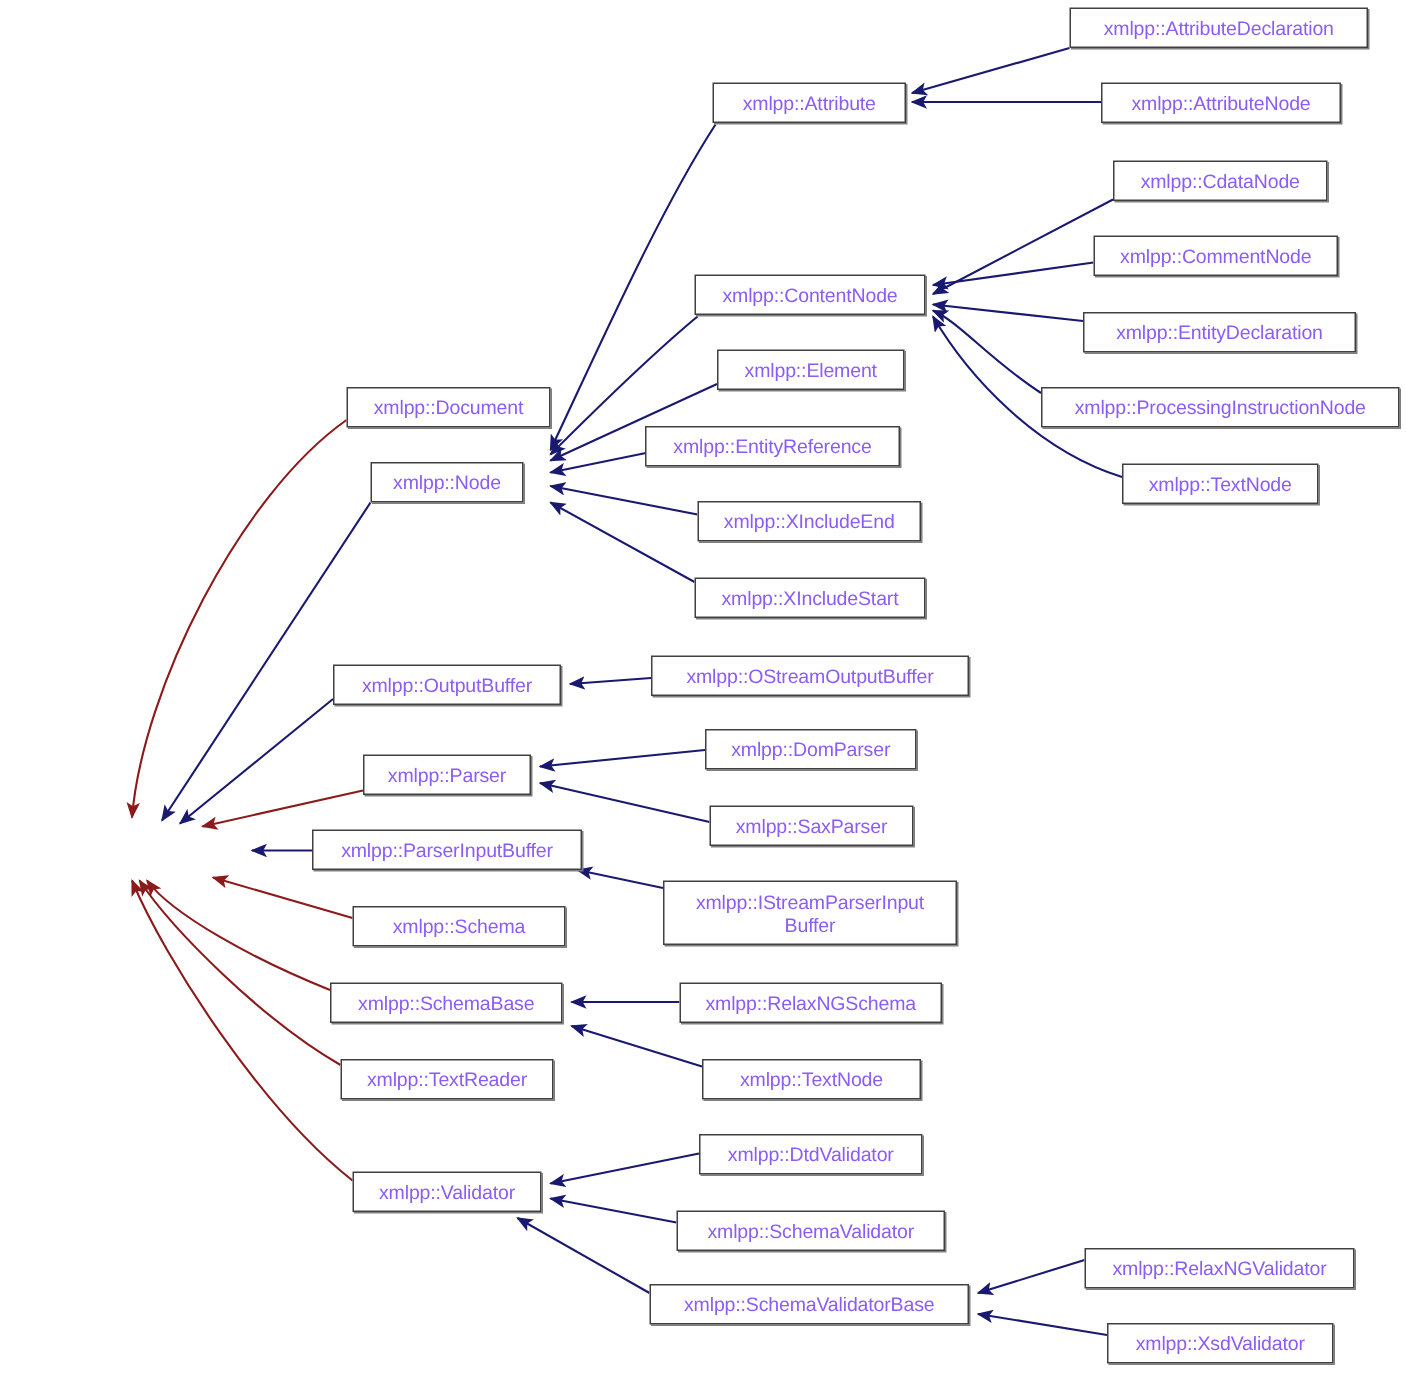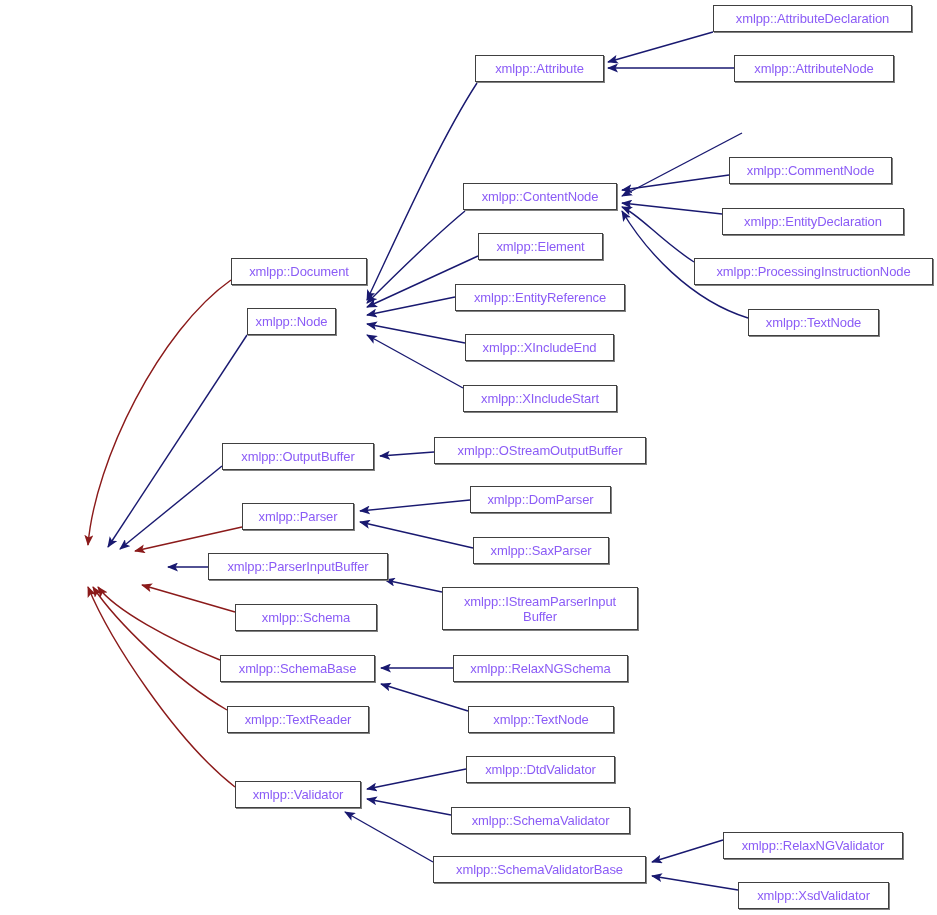--- a/index.html
+++ b/index.html
@@ -86,28 +86,29 @@
         <path d="M 451,815 L 367,799" fill="none" stroke-width="1.4" stroke="#191970" marker-end="url(#arrow-public)"></path>
         <path d="M 433,862 L 345,812" fill="none" stroke-width="1.4" stroke="#191970" marker-end="url(#arrow-public)"></path>
         <path d="M 235,787 C 175,740 110,640 88,587" fill="none" stroke-width="1.4" stroke="#8b1a1a" marker-end="url(#arrow-nonpublic)"></path>
         <path d="M 723,840 L 652,862" fill="none" stroke-width="1.4" stroke="#191970" marker-end="url(#arrow-public)"></path>
         <path d="M 738,890 L 652,876" fill="none" stroke-width="1.4" stroke="#191970" marker-end="url(#arrow-public)"></path>
       </g>
   </svg>
 <div class="node" style="left: 713px; top: 5px; width: 199px; height: 27px;">xmlpp::AttributeDeclaration</div>
     <div class="node" style="left: 475px; top: 55px; width: 129px; height: 27px;">xmlpp::Attribute</div>
     <div class="node" style="left: 734px; top: 55px; width: 160px; height: 27px;">xmlpp::AttributeNode</div>
+    <div class="node" style="left: 742px; top: 107px; width: 143px; height: 27px;">xmlpp::CdataNode</div>
     <div class="node" style="left: 729px; top: 157px; width: 163px; height: 27px;">xmlpp::CommentNode</div>
     <div class="node" style="left: 463px; top: 183px; width: 154px; height: 27px;">xmlpp::ContentNode</div>
     <div class="node" style="left: 722px; top: 208px; width: 182px; height: 27px;">xmlpp::EntityDeclaration</div>
     <div class="node" style="left: 478px; top: 233px; width: 125px; height: 27px;">xmlpp::Element</div>
     <div class="node" style="left: 231px; top: 258px; width: 136px; height: 27px;">xmlpp::Document</div>
     <div class="node" style="left: 694px; top: 258px; width: 239px; height: 27px;">xmlpp::ProcessingInstructionNode</div>
-    <div class="node" style="left: 455px; top: 284px; width: 170px; height: 27px;">xmlpp::EntityReference</div>
-    <div class="node" style="left: 247px; top: 308px; width: 89px; height: 27px;">xmlpp::Node</div>
+    <div class="node" style="left: 430px; top: 284px; width: 170px; height: 27px;">xmlpp::EntityReference</div>
+    <div class="node" style="left: 247px; top: 308px; width: 102px; height: 27px;">xmlpp::Node</div>
     <div class="node" style="left: 748px; top: 309px; width: 131px; height: 27px;">xmlpp::TextNode</div>
     <div class="node" style="left: 465px; top: 334px; width: 149px; height: 27px;">xmlpp::XIncludeEnd</div>
     <div class="node" style="left: 463px; top: 385px; width: 154px; height: 27px;">xmlpp::XIncludeStart</div>
     <div class="node" style="left: 434px; top: 437px; width: 212px; height: 27px;">xmlpp::OStreamOutputBuffer</div>
     <div class="node" style="left: 222px; top: 443px; width: 152px; height: 27px;">xmlpp::OutputBuffer</div>
     <div class="node" style="left: 470px; top: 486px; width: 141px; height: 27px;">xmlpp::DomParser</div>
     <div class="node" style="left: 242px; top: 503px; width: 112px; height: 27px;">xmlpp::Parser</div>
     <div class="node" style="left: 473px; top: 537px; width: 136px; height: 27px;">xmlpp::SaxParser</div>
     <div class="node" style="left: 208px; top: 553px; width: 180px; height: 27px;">xmlpp::ParserInputBuffer</div>
     <div class="node" style="left: 442px; top: 587px; width: 196px; height: 43px;">xmlpp::IStreamParserInput

